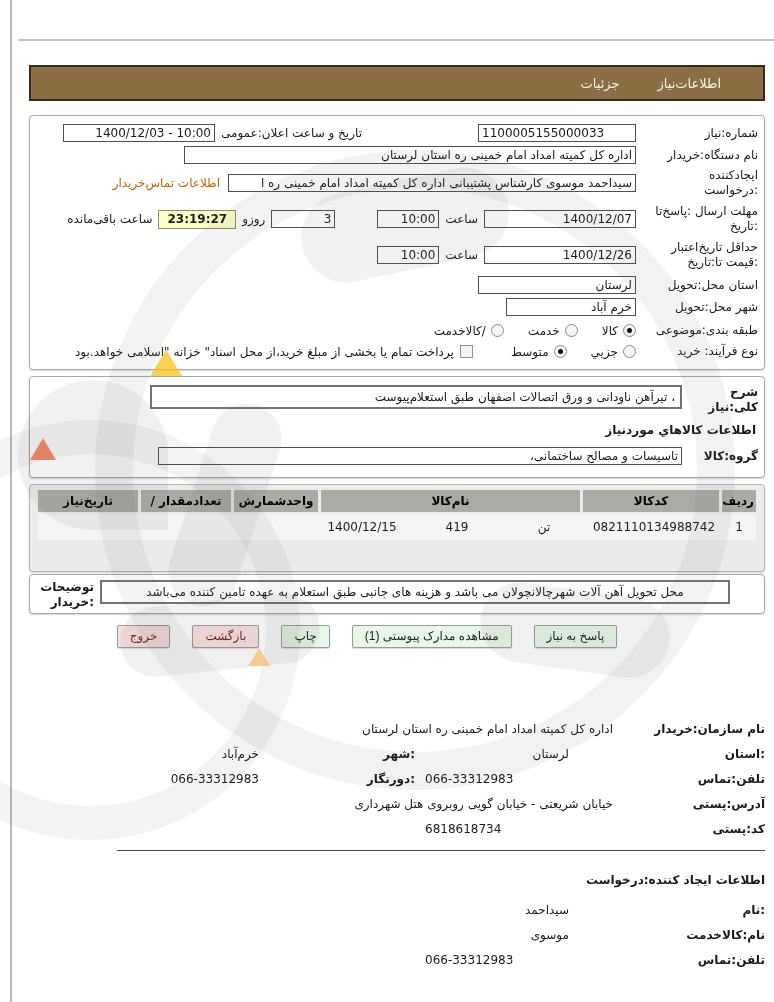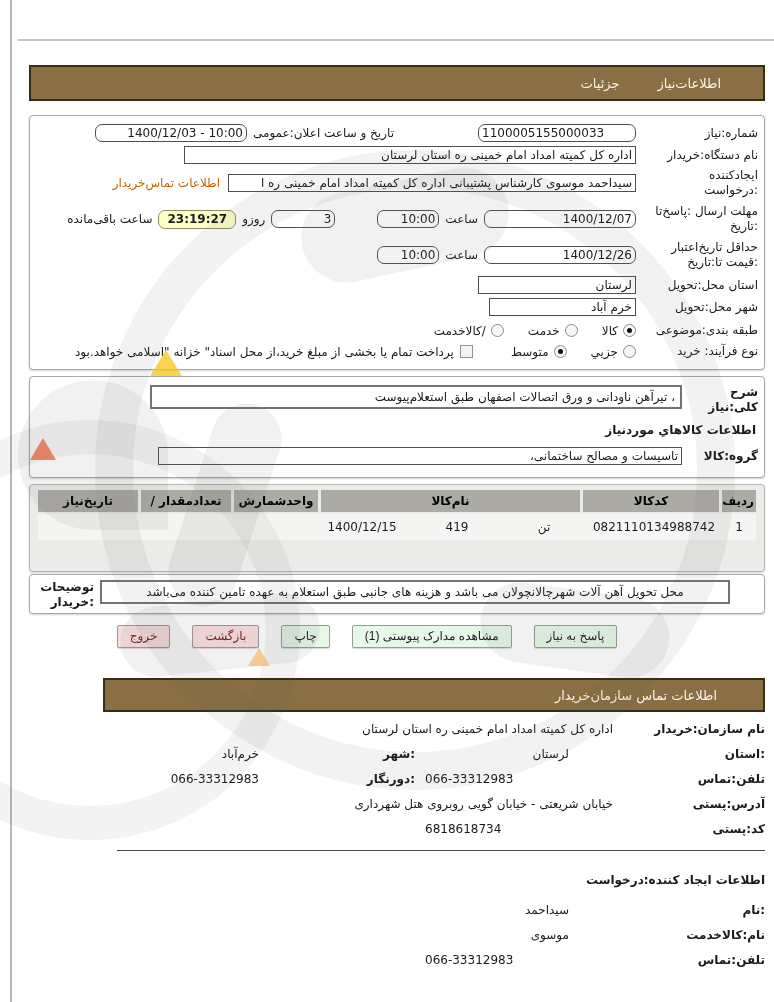--- a/index.html
+++ b/index.html
@@ -26,21 +26,21 @@
   .p-table { top:484px; height:88px; background:#ebebe9; border-color:#b5b5b2; padding:5px 8px; }
   .p-notes { top:574px; height:40px; padding:5px 6px; }
 
   .frow { display:flex; align-items:center; margin-bottom:4px; }
   .flabel { width:122px; flex:0 0 122px; padding-left:4px; line-height:1.25; }
   .pre { white-space:pre-line; }
   .bold { font-weight:bold; }
 
   .field { background:#fff; border:1px solid #4f4f4f; height:18px; line-height:16px;
            padding:0 3px; overflow:hidden; white-space:nowrap; }
-  .ltr { direction:ltr; unicode-bidi:isolate;border-radius:7px; }
+  .ltr { direction:ltr; unicode-bidi:isolate; }
   .inline-lbl { margin:0 6px; white-space:nowrap; }
   .timer { background:#ffffc8; border:1px solid #8e8e62; height:19px; line-height:17px;
            padding:0 8px; font-weight:bold; }
   .link { color:#c66300; cursor:pointer; margin-right:8px; white-space:nowrap; }
 
   .radio { display:inline-block; width:13px; height:13px; border:1px solid #8a8a8a; border-radius:50%;
            background:#f6f6f6; margin-left:5px; vertical-align:-2px; position:relative; cursor:pointer; }
   .radio.checked::after { content:""; position:absolute; inset:3px; background:#111; border-radius:50%; }
   .checkbox { display:inline-block; width:13px; height:13px; border:1px solid #929292; background:#f3f3f3;
               margin:0 14px 0 6px; vertical-align:-2px; cursor:pointer; }
@@ -111,21 +111,21 @@
   <div class="bar bar-tabs">
     <span>اطلاعات‌نیاز</span>
     <span>جزئیات</span>
   </div>
 
   <div class="panel p-form">
 
     <div class="frow">
       <div class="flabel">شماره:نیاز</div>
       <div class="field ltr" style="width:158px">1100005155000033</div>
-      <div class="inline-lbl" style="margin-right:84px">تاریخ و ساعت اعلان:عمومی</div>
+      <div class="inline-lbl" style="margin-right:116px">تاریخ و ساعت اعلان:عمومی</div>
       <div class="field ltr" style="width:152px; text-align:right">1400/12/03 - 10:00</div>
     </div>
 
     <div class="frow">
       <div class="flabel">نام دستگاه:خریدار</div>
       <div class="field" style="width:452px">اداره کل کمیته امداد امام خمینی  ره  استان لرستان</div>
     </div>
 
     <div class="frow" style="margin-bottom:6px">
       <div class="flabel pre">ایجادکننده
@@ -154,21 +154,21 @@
       <div class="field ltr" style="width:62px; text-align:right">10:00</div>
     </div>
 
     <div class="frow">
       <div class="flabel">استان محل:تحویل</div>
       <div class="field" style="width:158px">لرستان</div>
     </div>
 
     <div class="frow">
       <div class="flabel">شهر محل:تحویل</div>
-      <div class="field" style="width:147px">خرم آباد</div>
+      <div class="field" style="width:130px">خرم آباد</div>
     </div>
 
     <div class="frow" style="margin-top:7px">
       <div class="flabel">طبقه بندی:موضوعی</div>
       <span class="opt">
         <span class="radio checked"></span><span>کالا</span>
       </span>
       <span class="opt">
         <span class="radio"></span><span>خدمت</span>
       </span>
@@ -231,23 +231,20 @@
   </div>
 
   <div class="btnrow">
     <button class="btn btn-green">پاسخ به نیاز</button>
     <button class="btn btn-green">مشاهده مدارک پیوستی (1)</button>
     <button class="btn btn-green">چاپ</button>
     <button class="btn btn-pink">بازگشت</button>
     <button class="btn btn-pink">خروج</button>
   </div>
 
-  <div class="bar bar-contact">
-    <span>اطلاعات  تماس سازمان‌خریدار</span>
-  </div>
 
   <div class="info">
 
     <div class="irow">
       <div class="ilabel">نام سازمان:خریدار</div>
       <div class="ivalue" style="flex-basis:auto">اداره کل کمیته امداد امام خمینی  ره  استان لرستان</div>
     </div>
 
     <div class="irow">
       <div class="ilabel">:استان</div>

